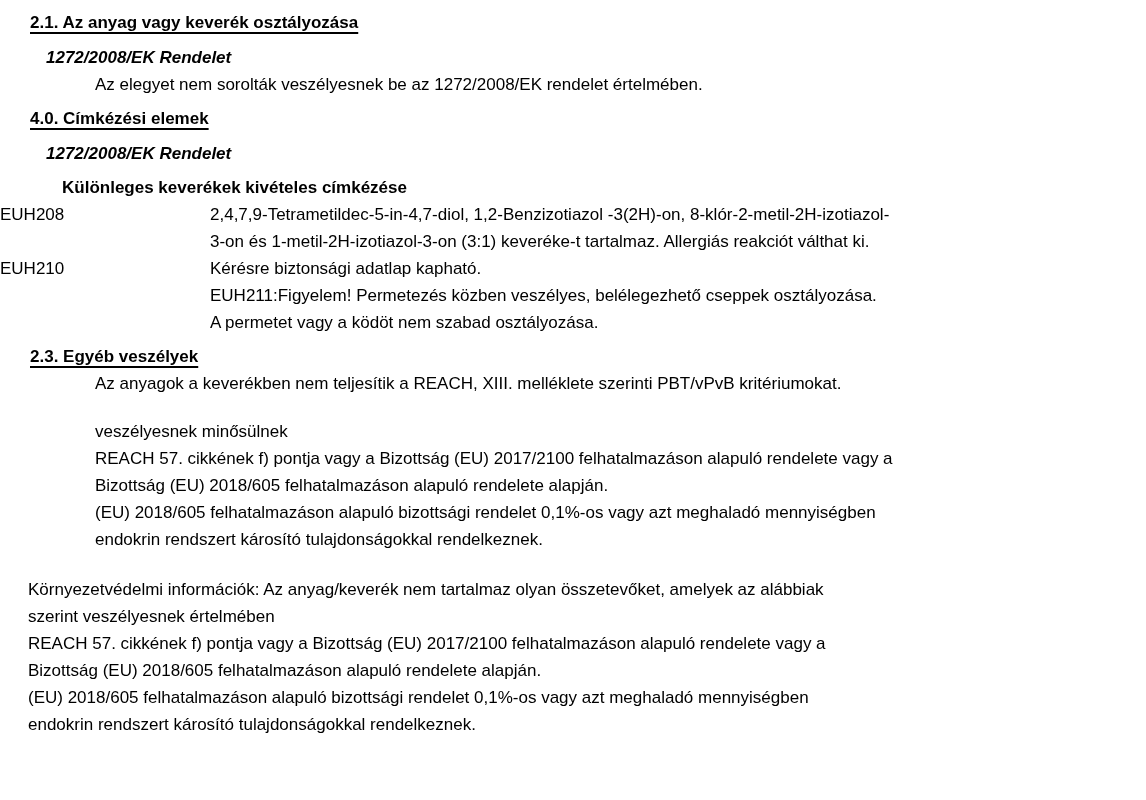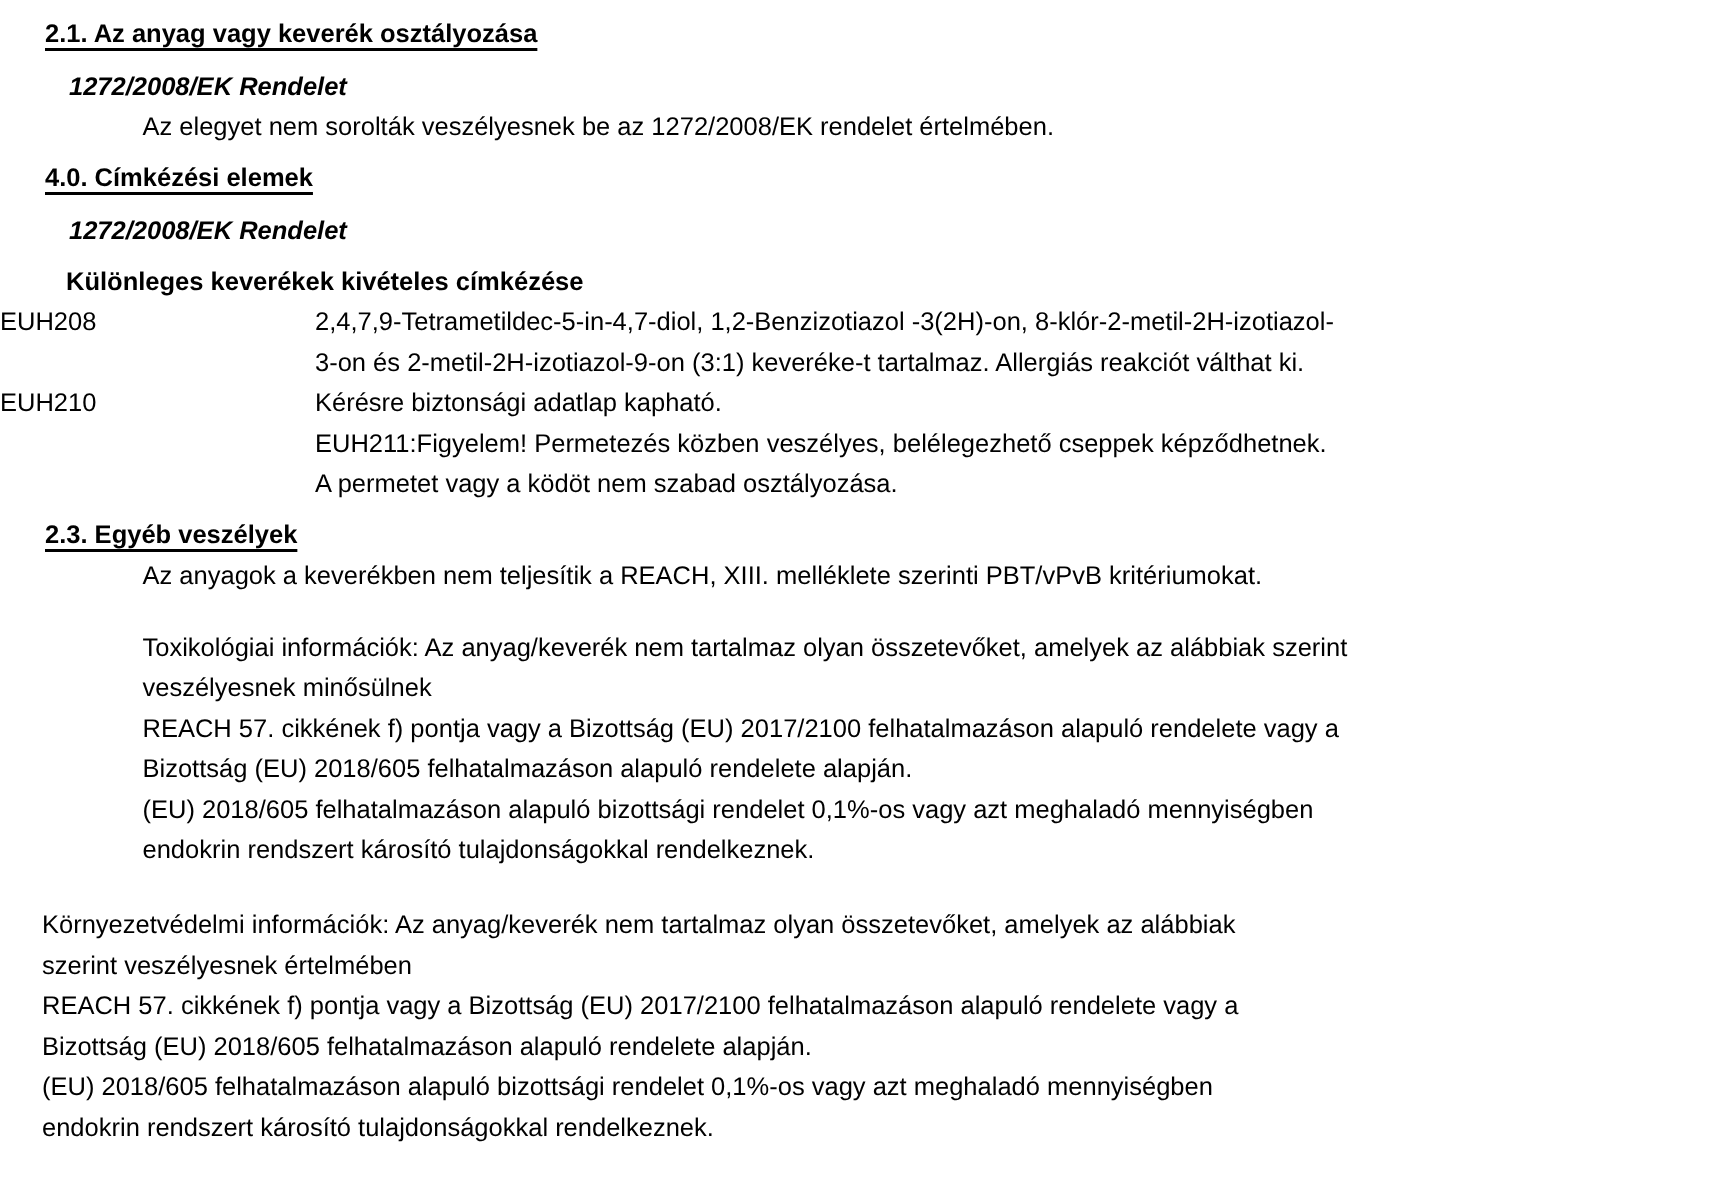--- a/index.html
+++ b/index.html
@@ -35,21 +35,21 @@
     font-weight: bold;
     margin-left: 46px;
     margin-top: 8px;
     font-style: italic;
   }
   .body-line {
     margin-left: 95px;
   }
   .special-heading {
     font-weight: bold;
-    margin-left: 44px;
+    margin-left: 62px;
     margin-top: 7px;
   }
   .euh-table { }
   .euh-row { display: flex; align-items: flex-start; }
   .euh-code { width: 210px; flex: 0 0 210px; }
   .euh-text { flex: 1 1 auto; max-width: 840px; }
   .para {
     margin-left: 95px;
   }
   .para.tox { margin-top: 21px; }
@@ -70,40 +70,39 @@
     <span class="sec-heading">4.0. Címkézési elemek</span>
   </div>
   <div class="reg-heading">1272/2008/EK Rendelet</div>
   <div class="special-heading">Különleges keverékek kivételes címkézése</div>
 
   <div class="euh-table">
     <div class="euh-row">
       <div class="euh-code">EUH208</div>
       <div class="euh-text">
         <div>2,4,7,9-Tetrametildec-5-in-4,7-diol, 1,2-Benzizotiazol -3(2H)-on, 8-klór-2-metil-2H-izotiazol-</div>
-        <div>3-on és 2-metil-2H-izotiazol-9-on (3:1) keveréke-t tartalmaz. Allergiás reakciót válthat ki.</div>
+        <div>3-on és 1-metil-2H-izotiazol-3-on (3:1) keveréke-t tartalmaz. Allergiás reakciót válthat ki.</div>
       </div>
     </div>
     <div class="euh-row">
       <div class="euh-code">EUH210</div>
       <div class="euh-text">
         <div>Kérésre biztonsági adatlap kapható.</div>
-        <div>EUH211:Figyelem! Permetezés közben veszélyes, belélegezhető cseppek képződhetnek.</div>
+        <div>EUH211:Figyelem! Permetezés közben veszélyes, belélegezhető cseppek osztályozása.</div>
         <div>A permetet vagy a ködöt nem szabad osztályozása.</div>
       </div>
     </div>
   </div>
 
   <div class="sec-heading-wrap">
     <span class="sec-heading">2.3. Egyéb veszélyek</span>
   </div>
   <div class="body-line">Az anyagok a keverékben nem teljesítik a REACH, XIII. melléklete szerinti PBT/vPvB kritériumokat.</div>
 
   <div class="para tox">
-    <div>Toxikológiai információk: Az anyag/keverék nem tartalmaz olyan összetevőket, amelyek az alábbiak szerint</div>
     <div>veszélyesnek minősülnek</div>
     <div>REACH 57. cikkének f) pontja vagy a Bizottság (EU) 2017/2100 felhatalmazáson alapuló rendelete vagy a</div>
     <div>Bizottság (EU) 2018/605 felhatalmazáson alapuló rendelete alapján.</div>
     <div>(EU) 2018/605 felhatalmazáson alapuló bizottsági rendelet 0,1%-os vagy azt meghaladó mennyiségben</div>
     <div>endokrin rendszert károsító tulajdonságokkal rendelkeznek.</div>
   </div>
 
   <div class="para env">
     <div>Környezetvédelmi információk: Az anyag/keverék nem tartalmaz olyan összetevőket, amelyek az alábbiak</div>
     <div>szerint veszélyesnek értelmében</div>

